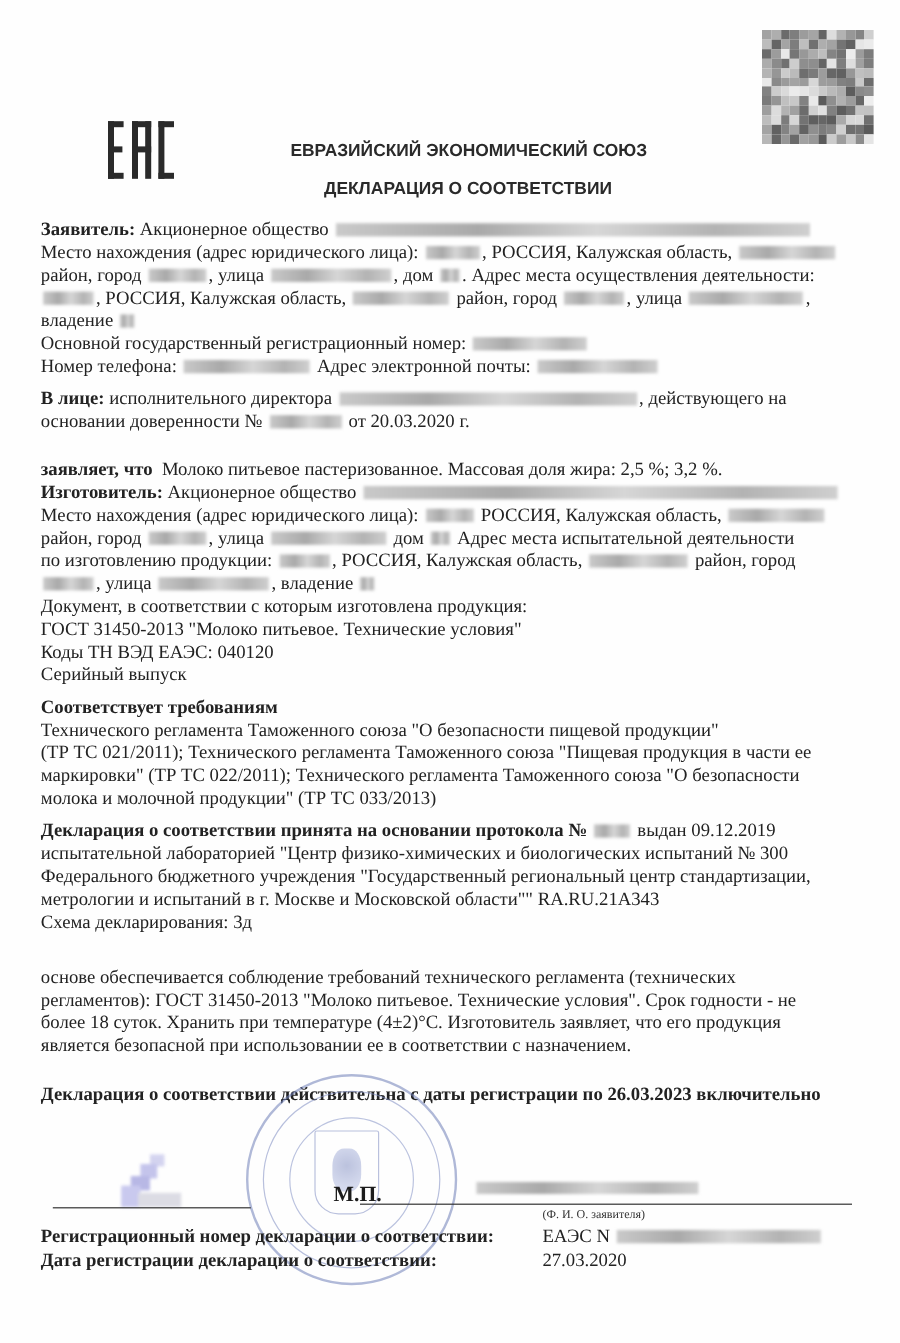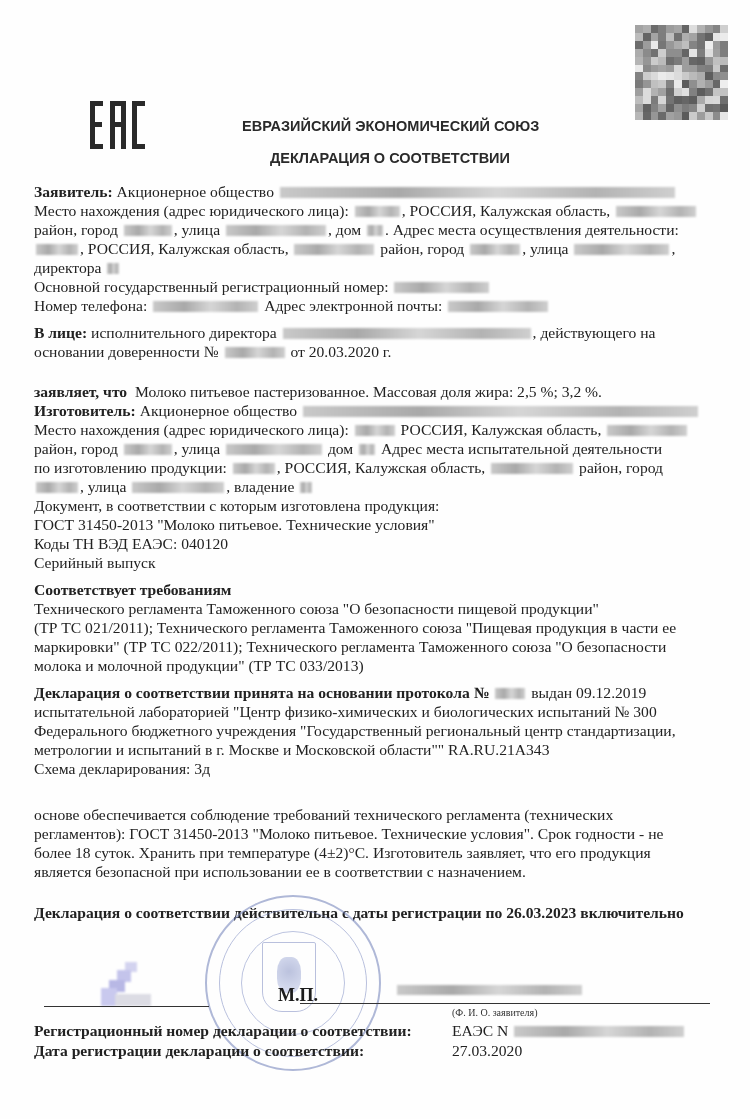--- a/index.html
+++ b/index.html
@@ -219,21 +219,21 @@
     <span class="blur" style="width:16px"></span><span>. Адрес места осуществления деятельности:</span>
   </div>
   <div class="txt" style="top:239px">
     <span class="blur" style="width:42px"></span><span>, РОССИЯ, Калужская область,</span>
     <span class="blur" style="width:80px"></span>
     <span>район, город</span>
     <span class="blur" style="width:50px"></span><span>, улица</span>
     <span class="blur" style="width:95px"></span>,
   </div>
   <div class="txt" style="top:258px">
-    <span>директора</span>
+    <span>владение</span>
     <span class="blur" style="width:12px"></span>
   </div>
   <div class="txt" style="top:277px">
     <span>Основной государственный регистрационный номер:</span>
     <span class="blur" style="width:95px"></span>
   </div>
   <div class="txt" style="top:296px">
     <span>Номер телефона:</span>
     <span class="blur" style="width:105px"></span>
     <span>Адрес электронной почты:</span>

